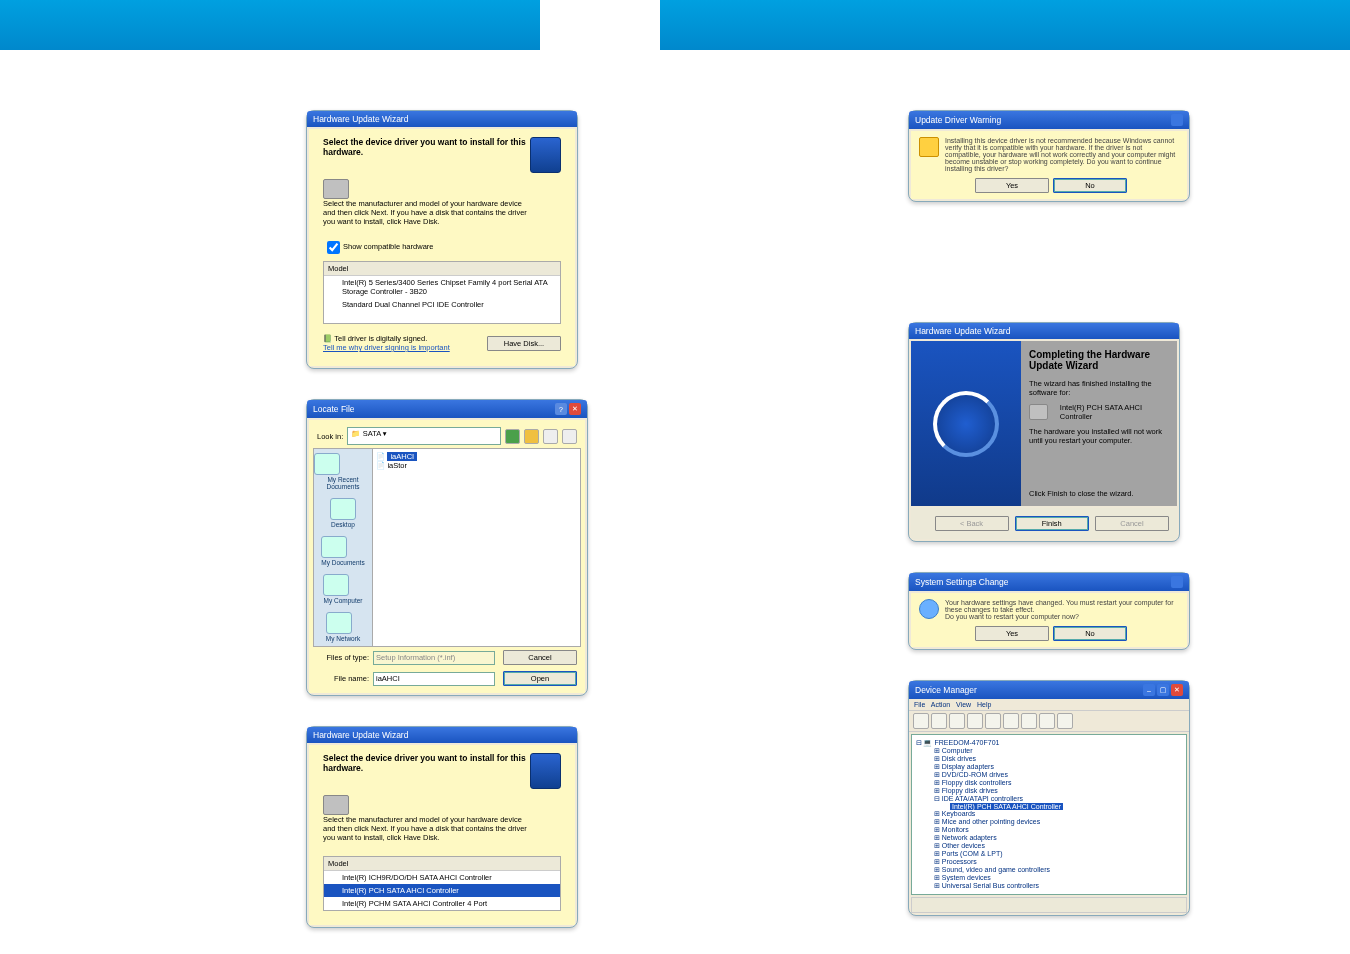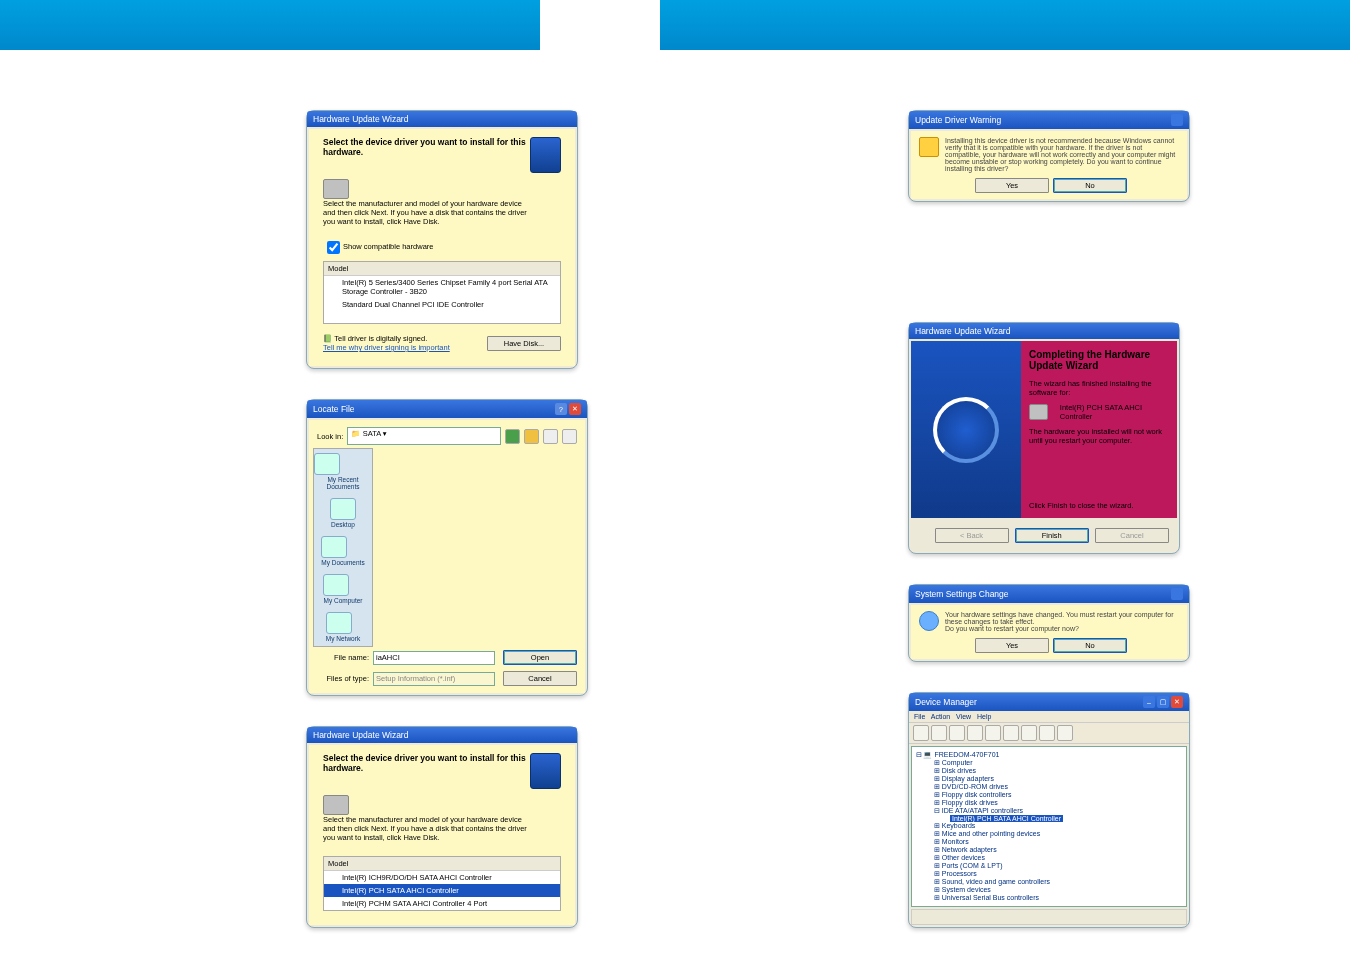--- a/index.html
+++ b/index.html
@@ -46,21 +46,21 @@
 
 .warn{width:280px}
 .warn .panel{padding:6px 8px;display:flex;flex-direction:column;gap:6px}
 .warn-row{display:flex;gap:6px;font-size:7px;color:#444}
 .warn-ic{width:18px;height:18px;flex:none;border-radius:50%}
 .warn-ic.tri{background:#ffd040;border:1px solid #cc9000;border-radius:2px}
 .warn-ic.q{background:#6ab0ff;border:1px solid #3a7fcc}
 .warn-btns{text-align:center}
 
 .cw{width:270px}
-.cw .body{display:flex;background:#be185d;margin:2px}
+.cw .body{display:flex;background:#a3a3a3;margin:2px}
 .cw .left{width:110px;background:linear-gradient(#1a54c0,#103a8a);display:flex;align-items:center;justify-content:center}
 .cw .left .ring{width:58px;height:58px;border-radius:50%;border:4px solid #5a90e0;border-top-color:#fff;border-left-color:#fff;background:radial-gradient(#205ed0,#103a8a)}
 .cw .right{flex:1;padding:8px;font-size:7.5px}
 .cw .right h4{font-size:10px;margin:0 0 8px}
 .cw-row{display:flex;gap:6px;margin:6px 0;align-items:center}
 .cw .btnrow{background:#ece9d8;margin:0 2px 2px;padding:8px}
 
 .dm{width:280px}
 .dm .menu{font-size:7px;color:#003080;padding:2px 5px}
 .dm .tool{display:flex;gap:2px;padding:2px 4px;border-top:1px solid #ccc;border-bottom:1px solid #ccc}
@@ -127,30 +127,34 @@
         <span class="lf-ic"></span>
       </div>
       <div class="lf-body">
         <div class="lf-side">
           <div><div class="sic"></div><span>My Recent Documents</span></div>
           <div><div class="sic"></div><span>Desktop</span></div>
           <div><div class="sic"></div><span>My Documents</span></div>
           <div><div class="sic"></div><span>My Computer</span></div>
           <div><div class="sic"></div><span>My Network</span></div>
         </div>
-      </div>
+        <div class="lf-main">
+          <div>📄 <span class="sel">iaAHCI</span></div>
+          <div>📄 <span>iaStor</span></div>
+        </div>
+      </div>
+      <div class="lf-bot">
+            <label>Files of type:</label>
+            <input disabled="" style="color: rgb(136, 136, 136);" value="Setup Information (*.inf)">
+            <span class="btn">Cancel</span>
+          </div>
       <div class="lf-bot">
             <label>File name:</label>
             <input value="iaAHCI" style="">
             <span class="btn def">Open</span>
-          </div>
-      <div class="lf-bot">
-            <label>Files of type:</label>
-            <input disabled="" style="color: rgb(136, 136, 136);" value="Setup Information (*.inf)">
-            <span class="btn">Cancel</span>
           </div>
     </div>
   </div>
 
   <div class="win" style="width:270px">
    <div class="title-bar">
           <span>Hardware Update Wizard</span>
         </div>
    <div class="panel">
      <div class="hw-top">
@@ -200,21 +204,21 @@
             <div class="ring"></div>
           </div>
       <div class="right">
         <h4>Completing the Hardware Update Wizard</h4>
         <div>The wizard has finished installing the software for:</div>
         <div class="cw-row">
               <span class="gray-box" style="width:18px;height:14px"></span>
               <span>Intel(R) PCH SATA AHCI Controller</span>
             </div>
         <div>The hardware you installed will not work until you restart your computer.</div>
-        <div style="margin-top:56px">Click Finish to close the wizard.</div>
+        <div style="margin-top:44px">Click Finish to close the wizard.</div>
       </div>
     </div>
     <div class="btnrow">
       <span class="btn dis">&lt; Back</span>
       <span class="btn def">Finish</span>
       <span class="btn dis">Cancel</span>
     </div>
   </div>
 
   <div class="win warn">

